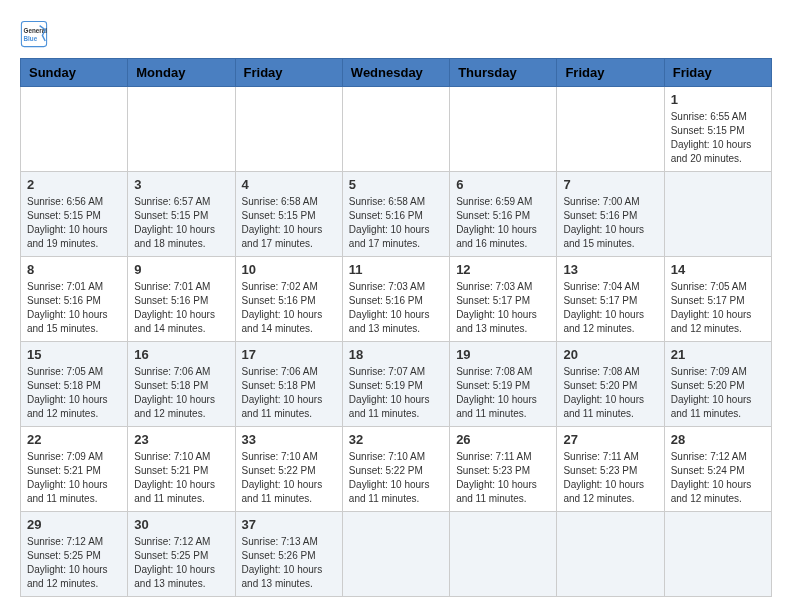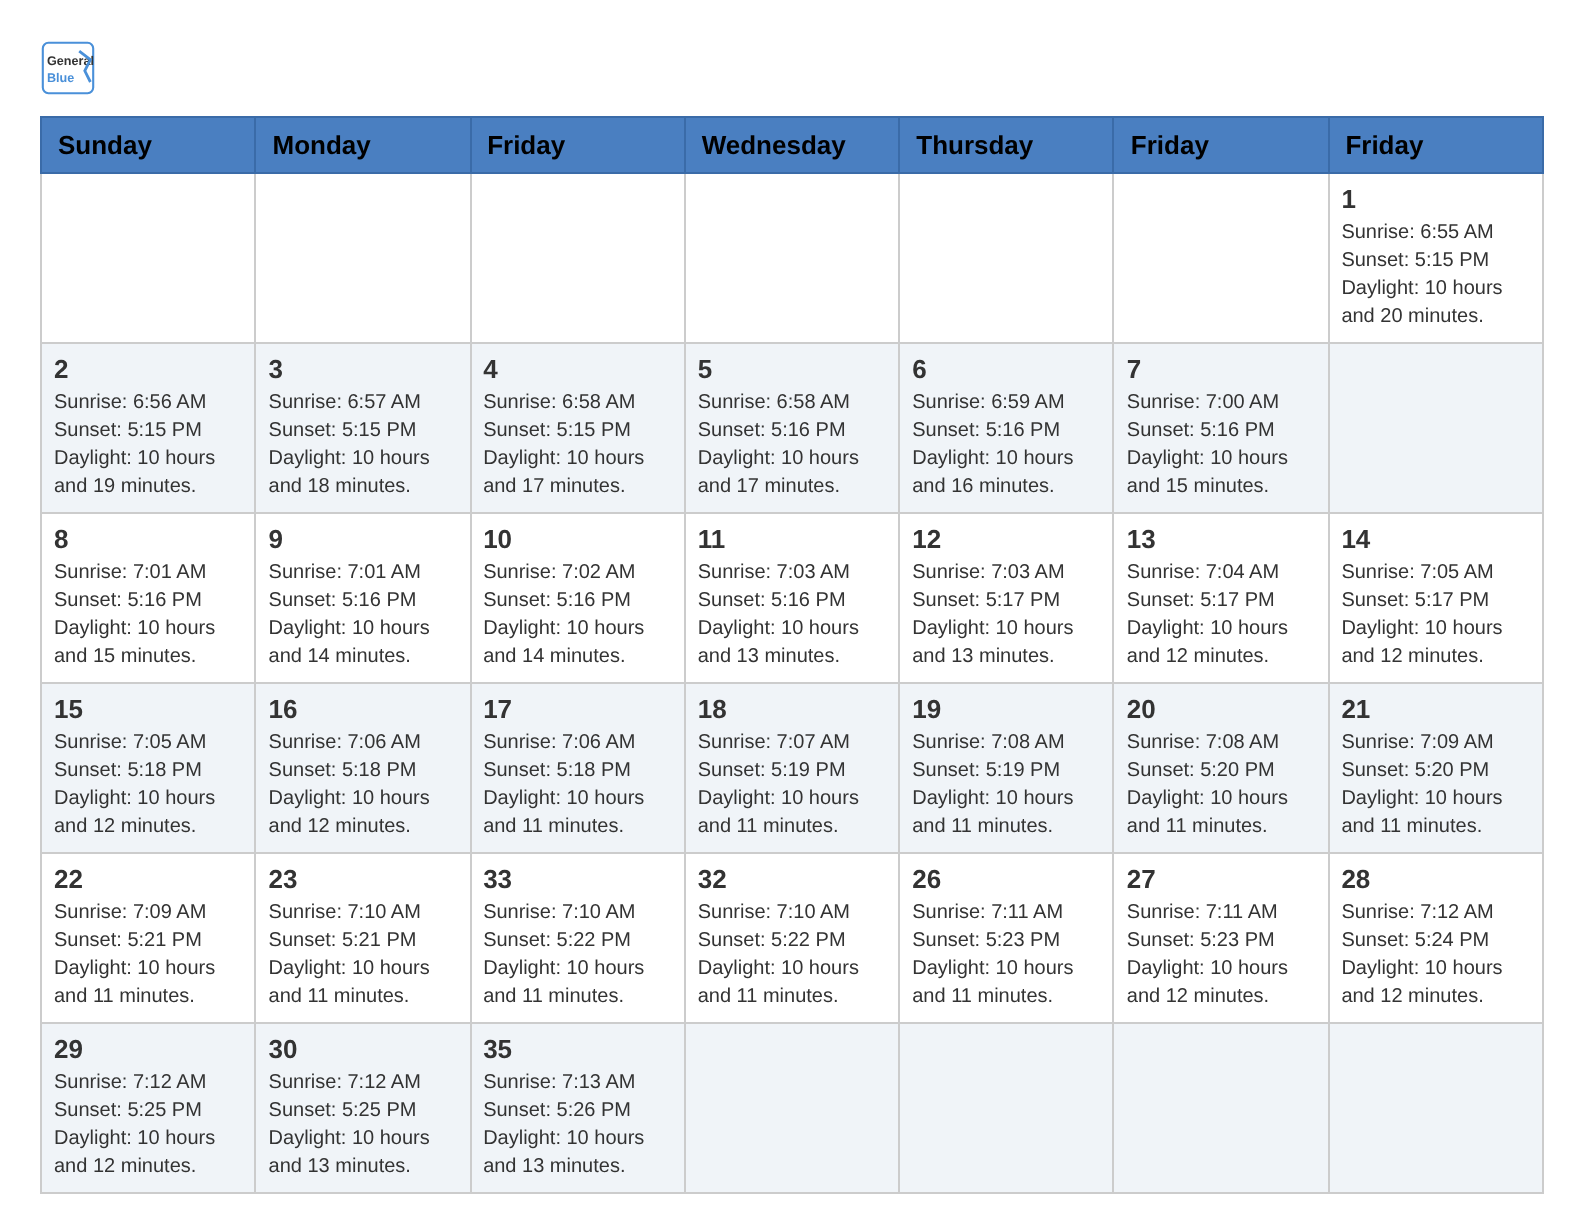--- a/index.html
+++ b/index.html
@@ -323,21 +323,21 @@
           Sunrise: 7:12 AM<br>Sunset: 5:25 PM<br>Daylight: 10 hours and 12 minutes.
         </div>
         </td>
         <td>
           <span class="day-number">30</span>
         <div class="day-info">
           Sunrise: 7:12 AM<br>Sunset: 5:25 PM<br>Daylight: 10 hours and 13 minutes.
         </div>
         </td>
         <td>
-          <span class="day-number">35</span>
+          <span class="day-number">37</span>
         <div class="day-info">
           Sunrise: 7:13 AM<br>Sunset: 5:26 PM<br>Daylight: 10 hours and 13 minutes.
         </div>
         </td>
         <td class="empty"></td>
         <td class="empty"></td>
         <td class="empty"></td>
         <td class="empty"></td>
       </tr>
     </tbody>

